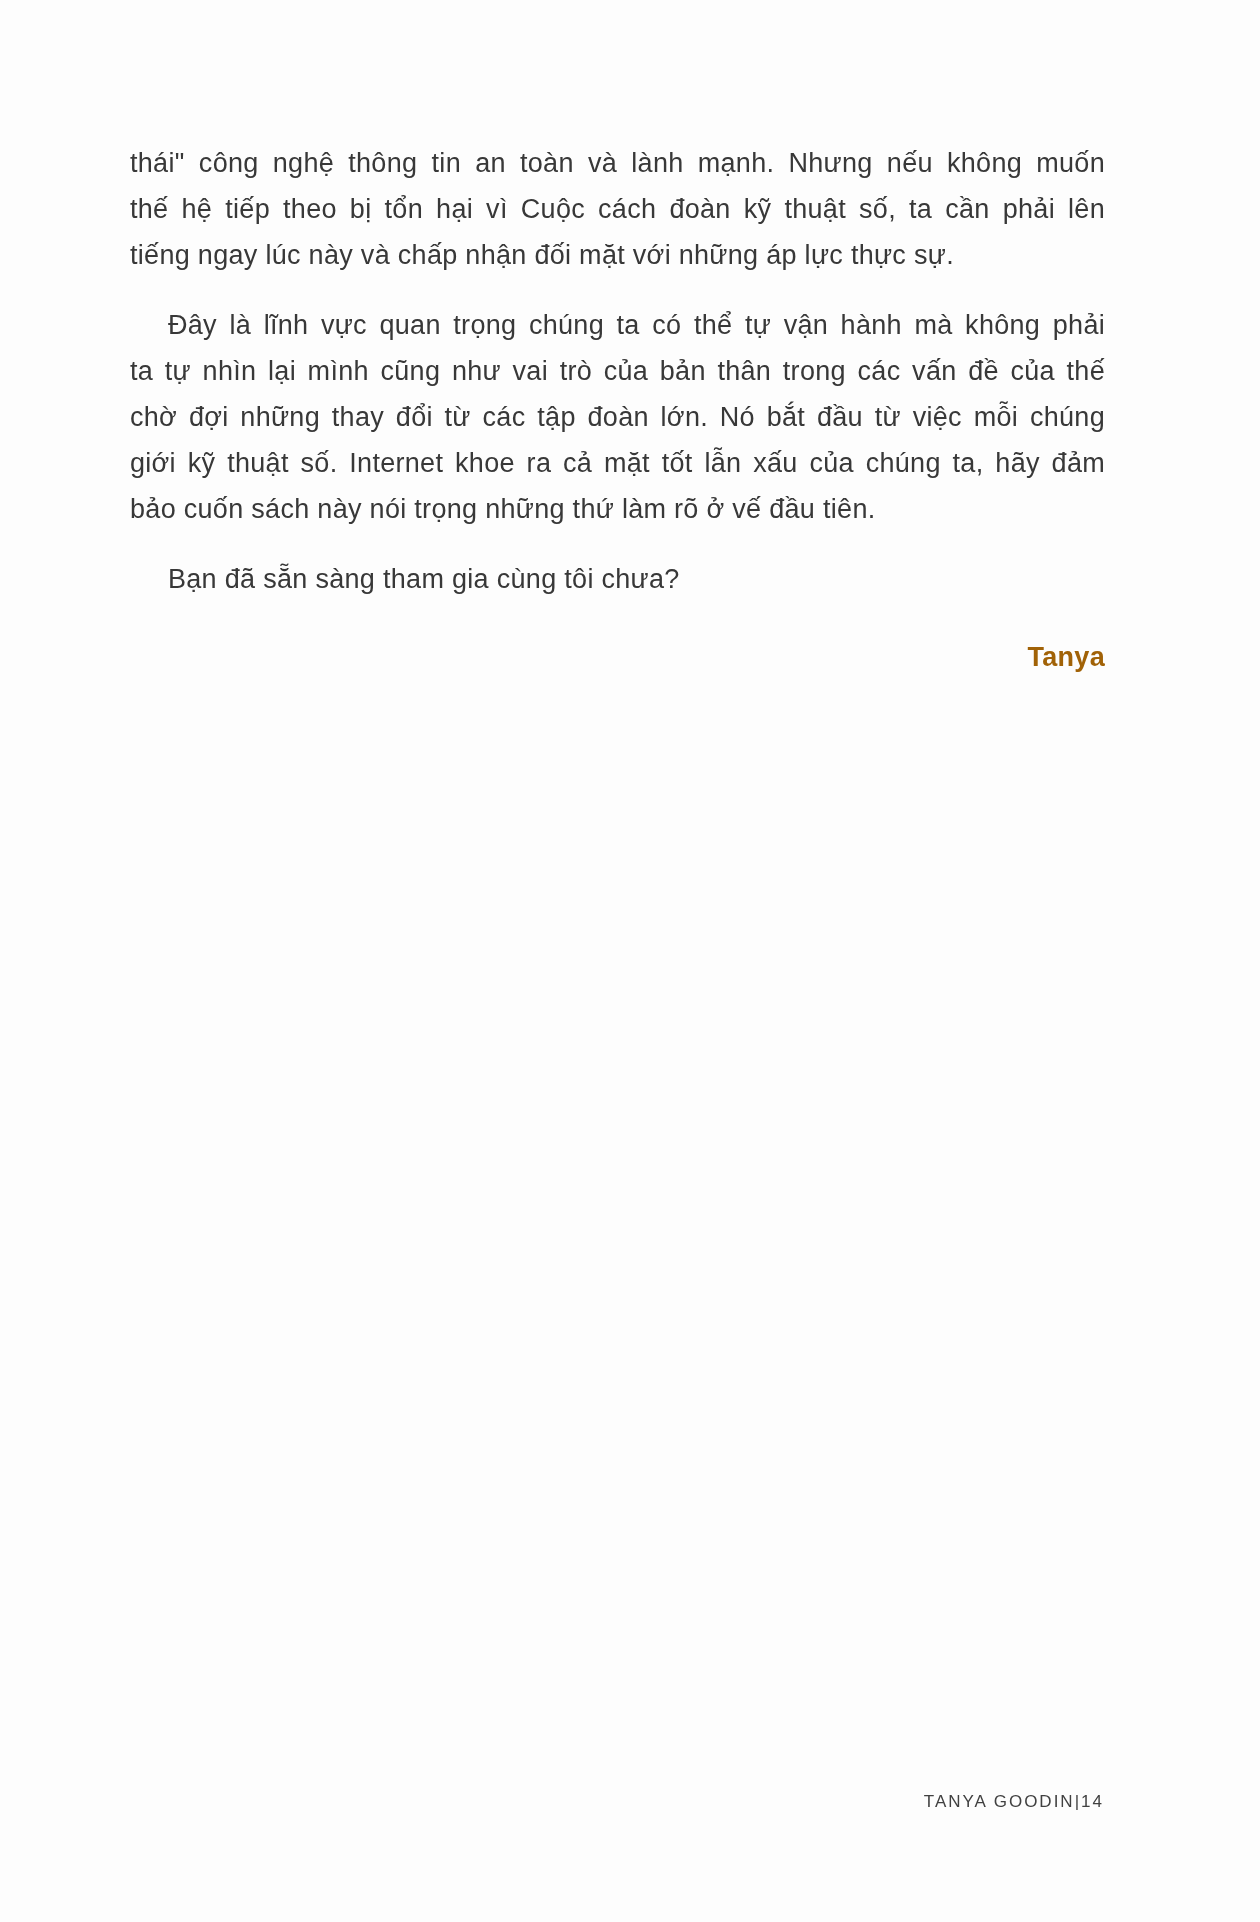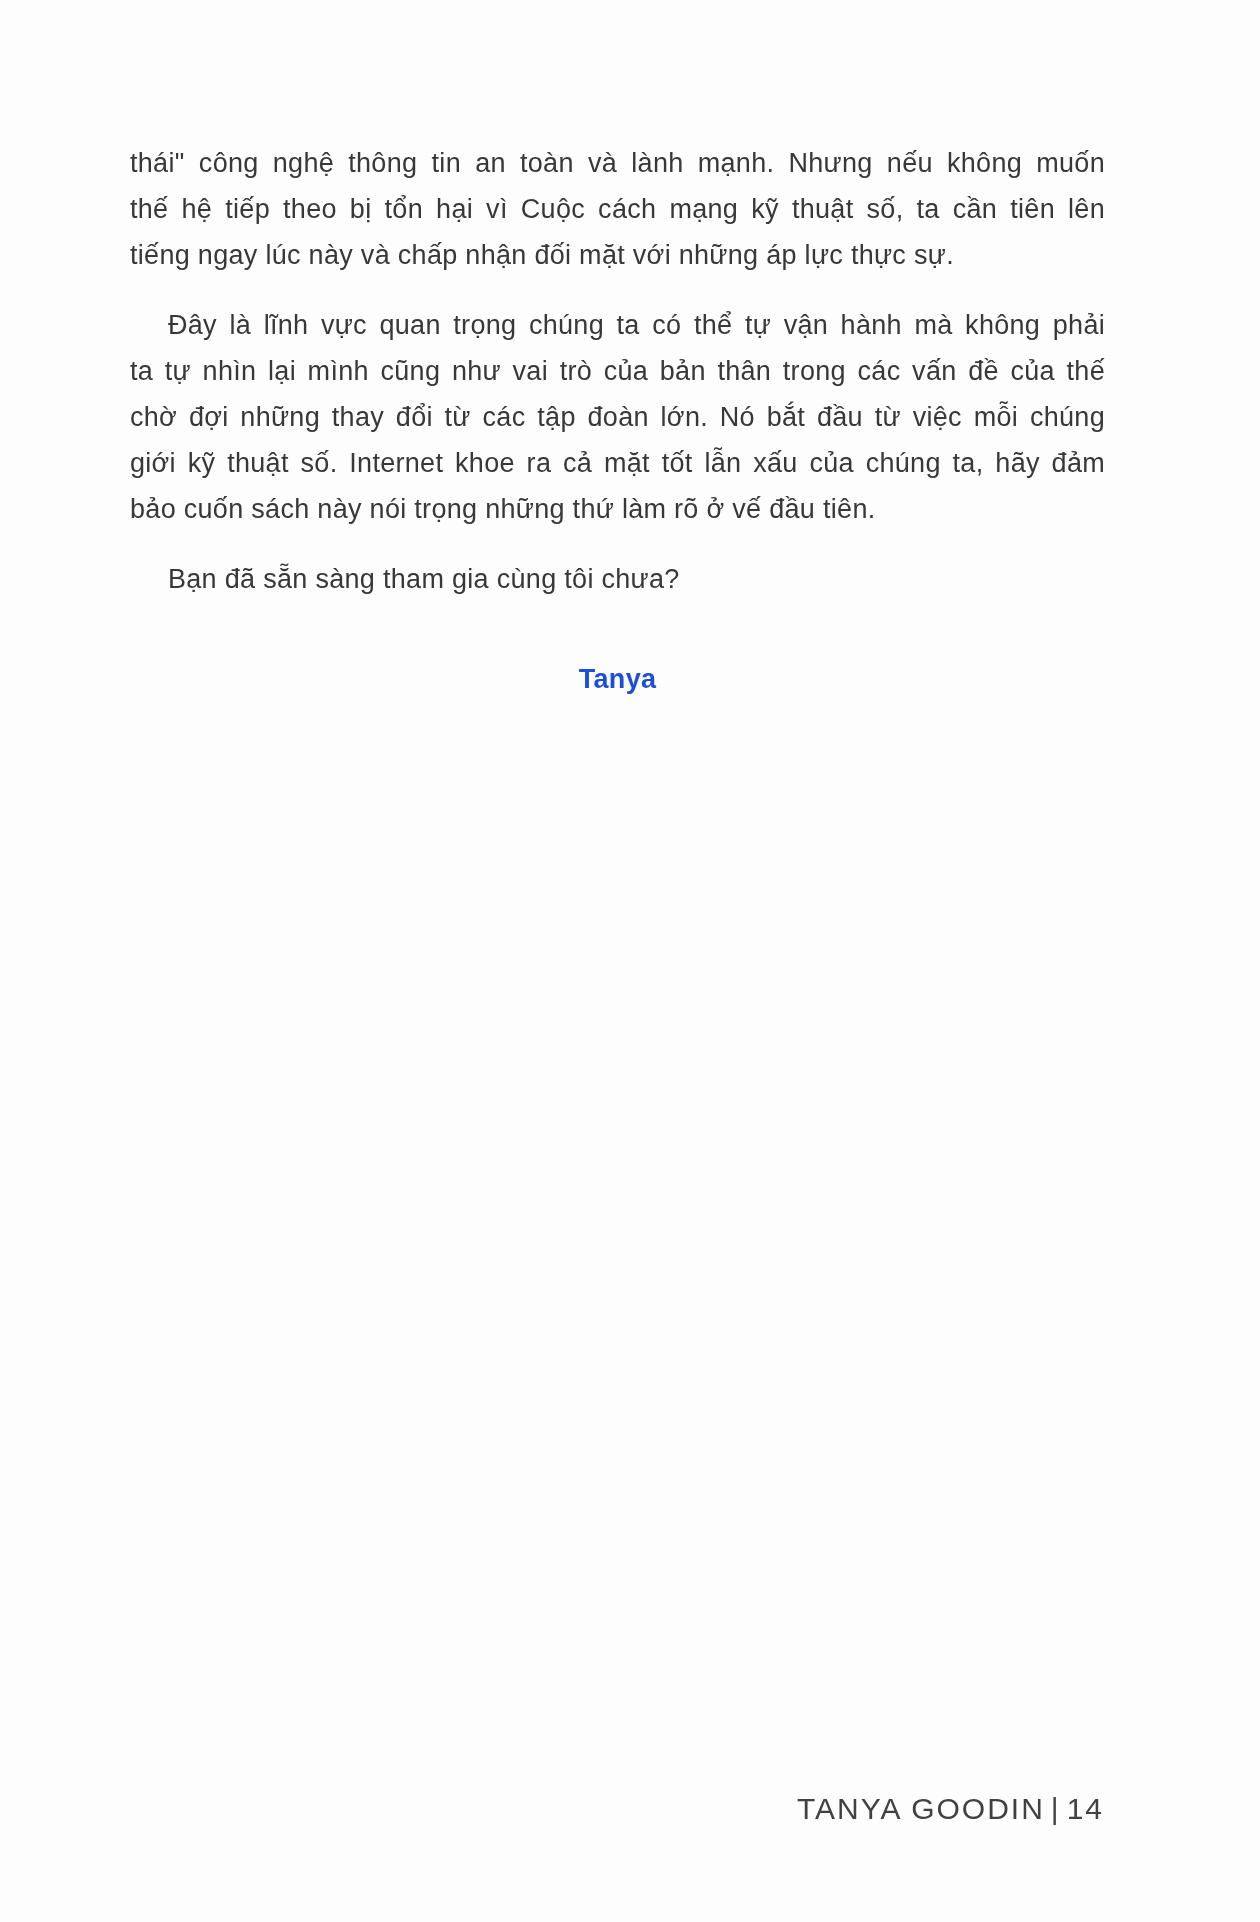--- a/index.html
+++ b/index.html
@@ -27,48 +27,48 @@
     text-align: justify;
     text-align-last: justify;
     white-space: normal;
   }
   .line.last {
     text-align: right;
     text-align-last: left;
   }
   .line.indent { text-indent: 38px; margin-top: 24px; }
   .signature {
-    margin-top: 54px;
-    text-align: center;
+    margin-top: 32px;
+    text-align: right;
     font-weight: 700;
-    color: #1d4ed8;
+    color: #a16207;
   }
   .footer {
     position: absolute;
     top: 1792px;
     right: 156px;
     display: flex;
     align-items: flex-end;
-    gap: 6px;
-    font-size: 30px;
+    gap: 0;
+    font-size: 17px;
     letter-spacing: 2px;
     color: #414141;
   }
   .footer .divider { color: #414141; }
 </style>
 </head>
 <body>
 
 <div class="page">
 
   <div class="content">
 
     <div class="para">
       <div class="line">thái" công nghệ thông tin an toàn và lành mạnh. Nhưng nếu không muốn</div>
-      <div class="line">thế hệ tiếp theo bị tổn hại vì Cuộc cách mạng kỹ thuật số, ta cần tiên lên</div>
+      <div class="line">thế hệ tiếp theo bị tổn hại vì Cuộc cách đoàn kỹ thuật số, ta cần phải lên</div>
       <div class="line last">tiếng ngay lúc này và chấp nhận đối mặt với những áp lực thực sự.</div>
     </div>
 
     <div class="para">
       <div class="line indent">Đây là lĩnh vực quan trọng chúng ta có thể tự vận hành mà không phải</div>
       <div class="line">ta tự nhìn lại mình cũng như vai trò của bản thân trong các vấn đề của thế</div>
       <div class="line">chờ đợi những thay đổi từ các tập đoàn lớn. Nó bắt đầu từ việc mỗi chúng</div>
       <div class="line">giới kỹ thuật số. Internet khoe ra cả mặt tốt lẫn xấu của chúng ta, hãy đảm</div>
       <div class="line last">bảo cuốn sách này nói trọng những thứ làm rõ ở vế đầu tiên.</div>
     </div>

